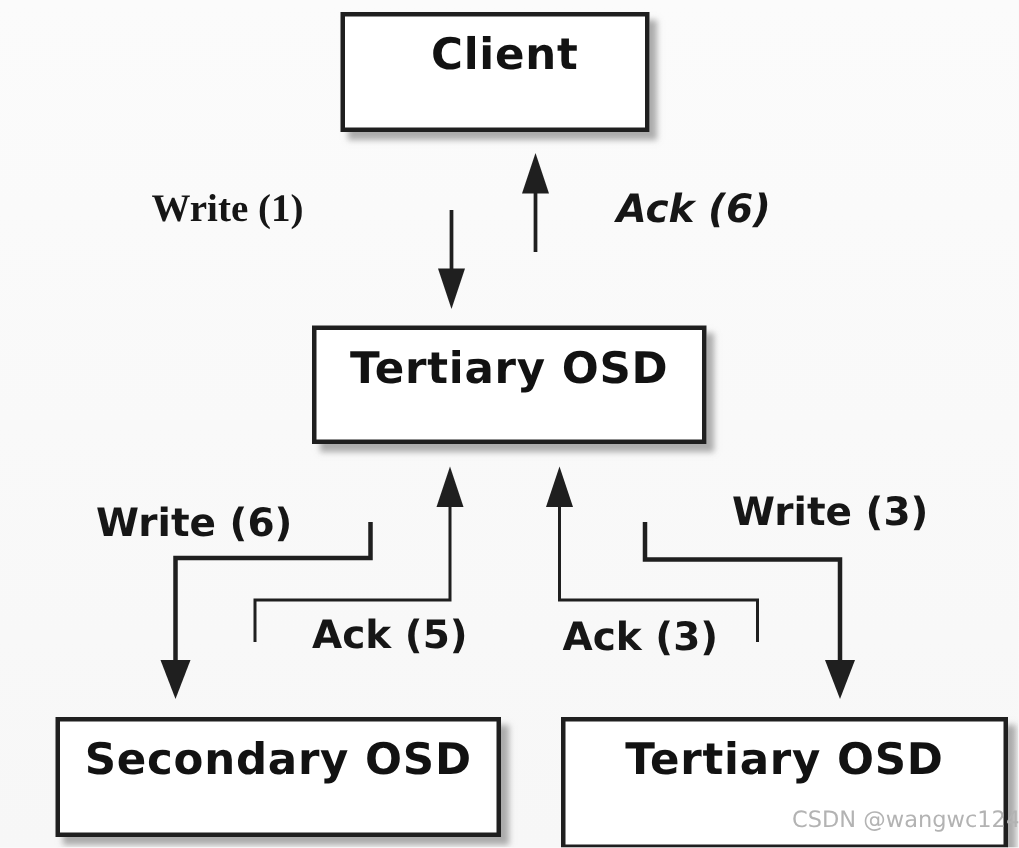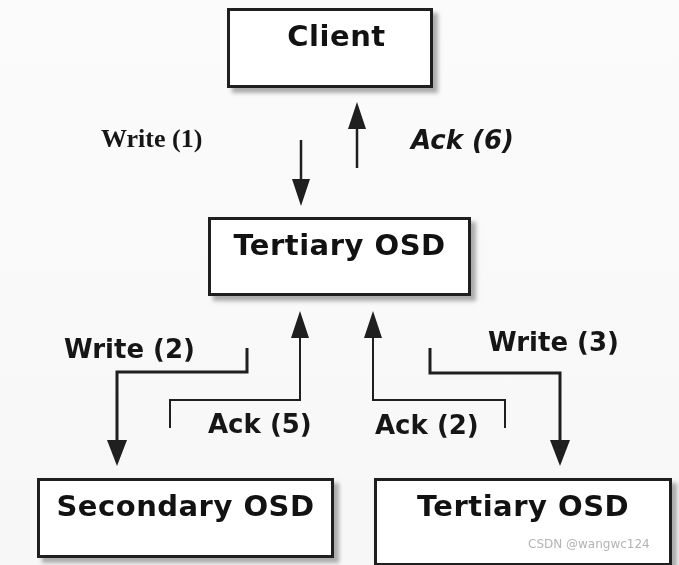--- a/index.html
+++ b/index.html
@@ -51,21 +51,21 @@
   .lbl-write1 { left: 101px; top: 126px; font-family: Liberation Serif, serif; }
   .lbl-ack6   { left: 411px; top: 127px; font-style: italic; }
   .lbl-write2 { left: 64px;  top: 336px; }
   .lbl-write3 { left: 488px; top: 329px; }
   .lbl-ack4   { left: 208px; top: 411px; }
   .lbl-ack5   { left: 375px; top: 412px; }
   .watermark {
     position: absolute;
     left: 528px;
     top: 538px;
-    font-size: 12px;
+    font-size: 15px;
     line-height: 1.1;
     color: #b3b3b3;
     font-weight: normal;
     white-space: nowrap;
   }
   .edge-line {
     stroke: #1f1f1f;
     fill: none;
   }
   .edge-head {
@@ -122,20 +122,20 @@
   <div class="node node-secondary">
     <span>Secondary OSD</span>
   </div>
 
   <div class="node node-tertiary">
     <span>Tertiary OSD</span>
   </div>
 
   <div class="edge-label lbl-write1">Write (1)</div>
   <div class="edge-label lbl-ack6">Ack (6)</div>
-  <div class="edge-label lbl-write2">Write (2)</div>
+  <div class="edge-label lbl-write2">Write (6)</div>
   <div class="edge-label lbl-write3">Write (3)</div>
   <div class="edge-label lbl-ack4">Ack (5)</div>
-  <div class="edge-label lbl-ack5">Ack (2)</div>
+  <div class="edge-label lbl-ack5">Ack (3)</div>
 
   <div class="watermark">CSDN @wangwc124</div>
 
 </div>
 
 </body></html>

